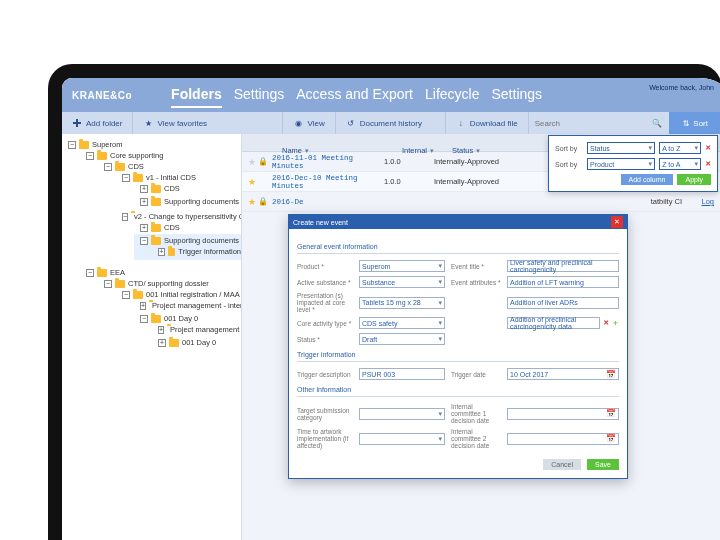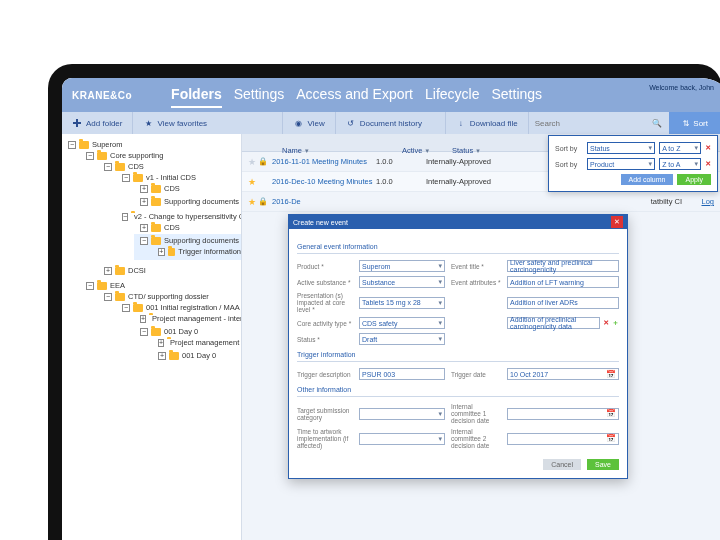--- a/index.html
+++ b/index.html
@@ -46,21 +46,21 @@
   
   .thead { display:flex; background:#e2e9f3; height:18px; align-items:center; padding-left:40px; font-size:7.5px; color:#2a4d8f; border-bottom:1px solid #cbd6e6;}
   .th { display:flex; align-items:center; gap:3px; cursor:pointer;margin-top:16px; }
   .th1{width:120px;} .th2{width:50px;} .th3{width:80px;}
   
   .trow2 { display:flex; align-items:center; height:20px; padding-left:6px; font-size:7.5px; border-bottom:1px solid #e5ebf3;}
   .alt { background:#f6f9fd;}
   .star { width:10px; color:#fdbb30; font-size:9px;}
   .star.off { color:#c9d2df;}
   .lock { width:14px; color:#9aa7b8; font-size:8px;}
-  .c1{width:104px; color:#1d62b4;} .c2{width:50px;} .c3{width:80px;}
+  .c1{width:112px; color:#1d62b4;font-family:Liberation Mono, monospace;} .c2{width:50px;} .c3{width:80px;}
   .loglink { color:#1d62b4; text-decoration:underline; position:absolute; right:8px;}
 
   
   .sortpanel { position:absolute; top:1px; right:4px; width:170px; background:#fff; border:1px solid #2a5fae; padding:6px; font-size:7px; box-shadow:0 2px 6px rgba(0,0,0,.2); z-index:5;}
   .sortrow { display:flex; align-items:center; gap:4px; margin-bottom:4px;}
   .sortrow label{ width:28px; color:#555;}
   .sel2 { flex:1; border:1px solid #2a5fae; height:12px; padding:0 2px; display:flex; align-items:center; justify-content:space-between; color:#2a5fae;}
   .sel2.sm{ flex:0 0 42px;}
   .xred { color:#d33; font-weight:bold; cursor:pointer;}
   .sortactions { display:flex; justify-content:flex-end; gap:4px;}
@@ -212,27 +212,20 @@
                                     <span class="fold"></span>
                                     <span class="tlabel">Trigger information</span>
                                   </div>
                                 </li>
                               </ul>
                         </li>
                       </ul>
                     </li>
                   </ul>
                 </li>
-                <li>
-                      <div class="trow">
-                        <span class="exp">+</span>
-                        <span class="fold"></span>
-                        <span class="tlabel">DCSI</span>
-                      </div>
-                    </li>
               </ul>
             </li>
             <li>
                   <div class="trow">
                     <span class="exp">−</span>
                     <span class="fold"></span>
                     <span class="tlabel">EEA</span>
                   </div>
               <ul>
                 <li>
@@ -290,21 +283,21 @@
       </ul>
     </div>
 
     <div class="main">
       <div class="thead">
         <div class="th th1">
               <span>Name</span>
               <span class="dd">▾</span>
             </div>
         <div class="th th2">
-              <span>Active</span>
+              <span>Internal</span>
               <span class="dd">▾</span>
             </div>
         <div class="th th3">
               <span>Status</span>
               <span class="dd">▾</span>
             </div>
       </div>
 
       <div class="trow2">
         <span class="star off">★</span>

